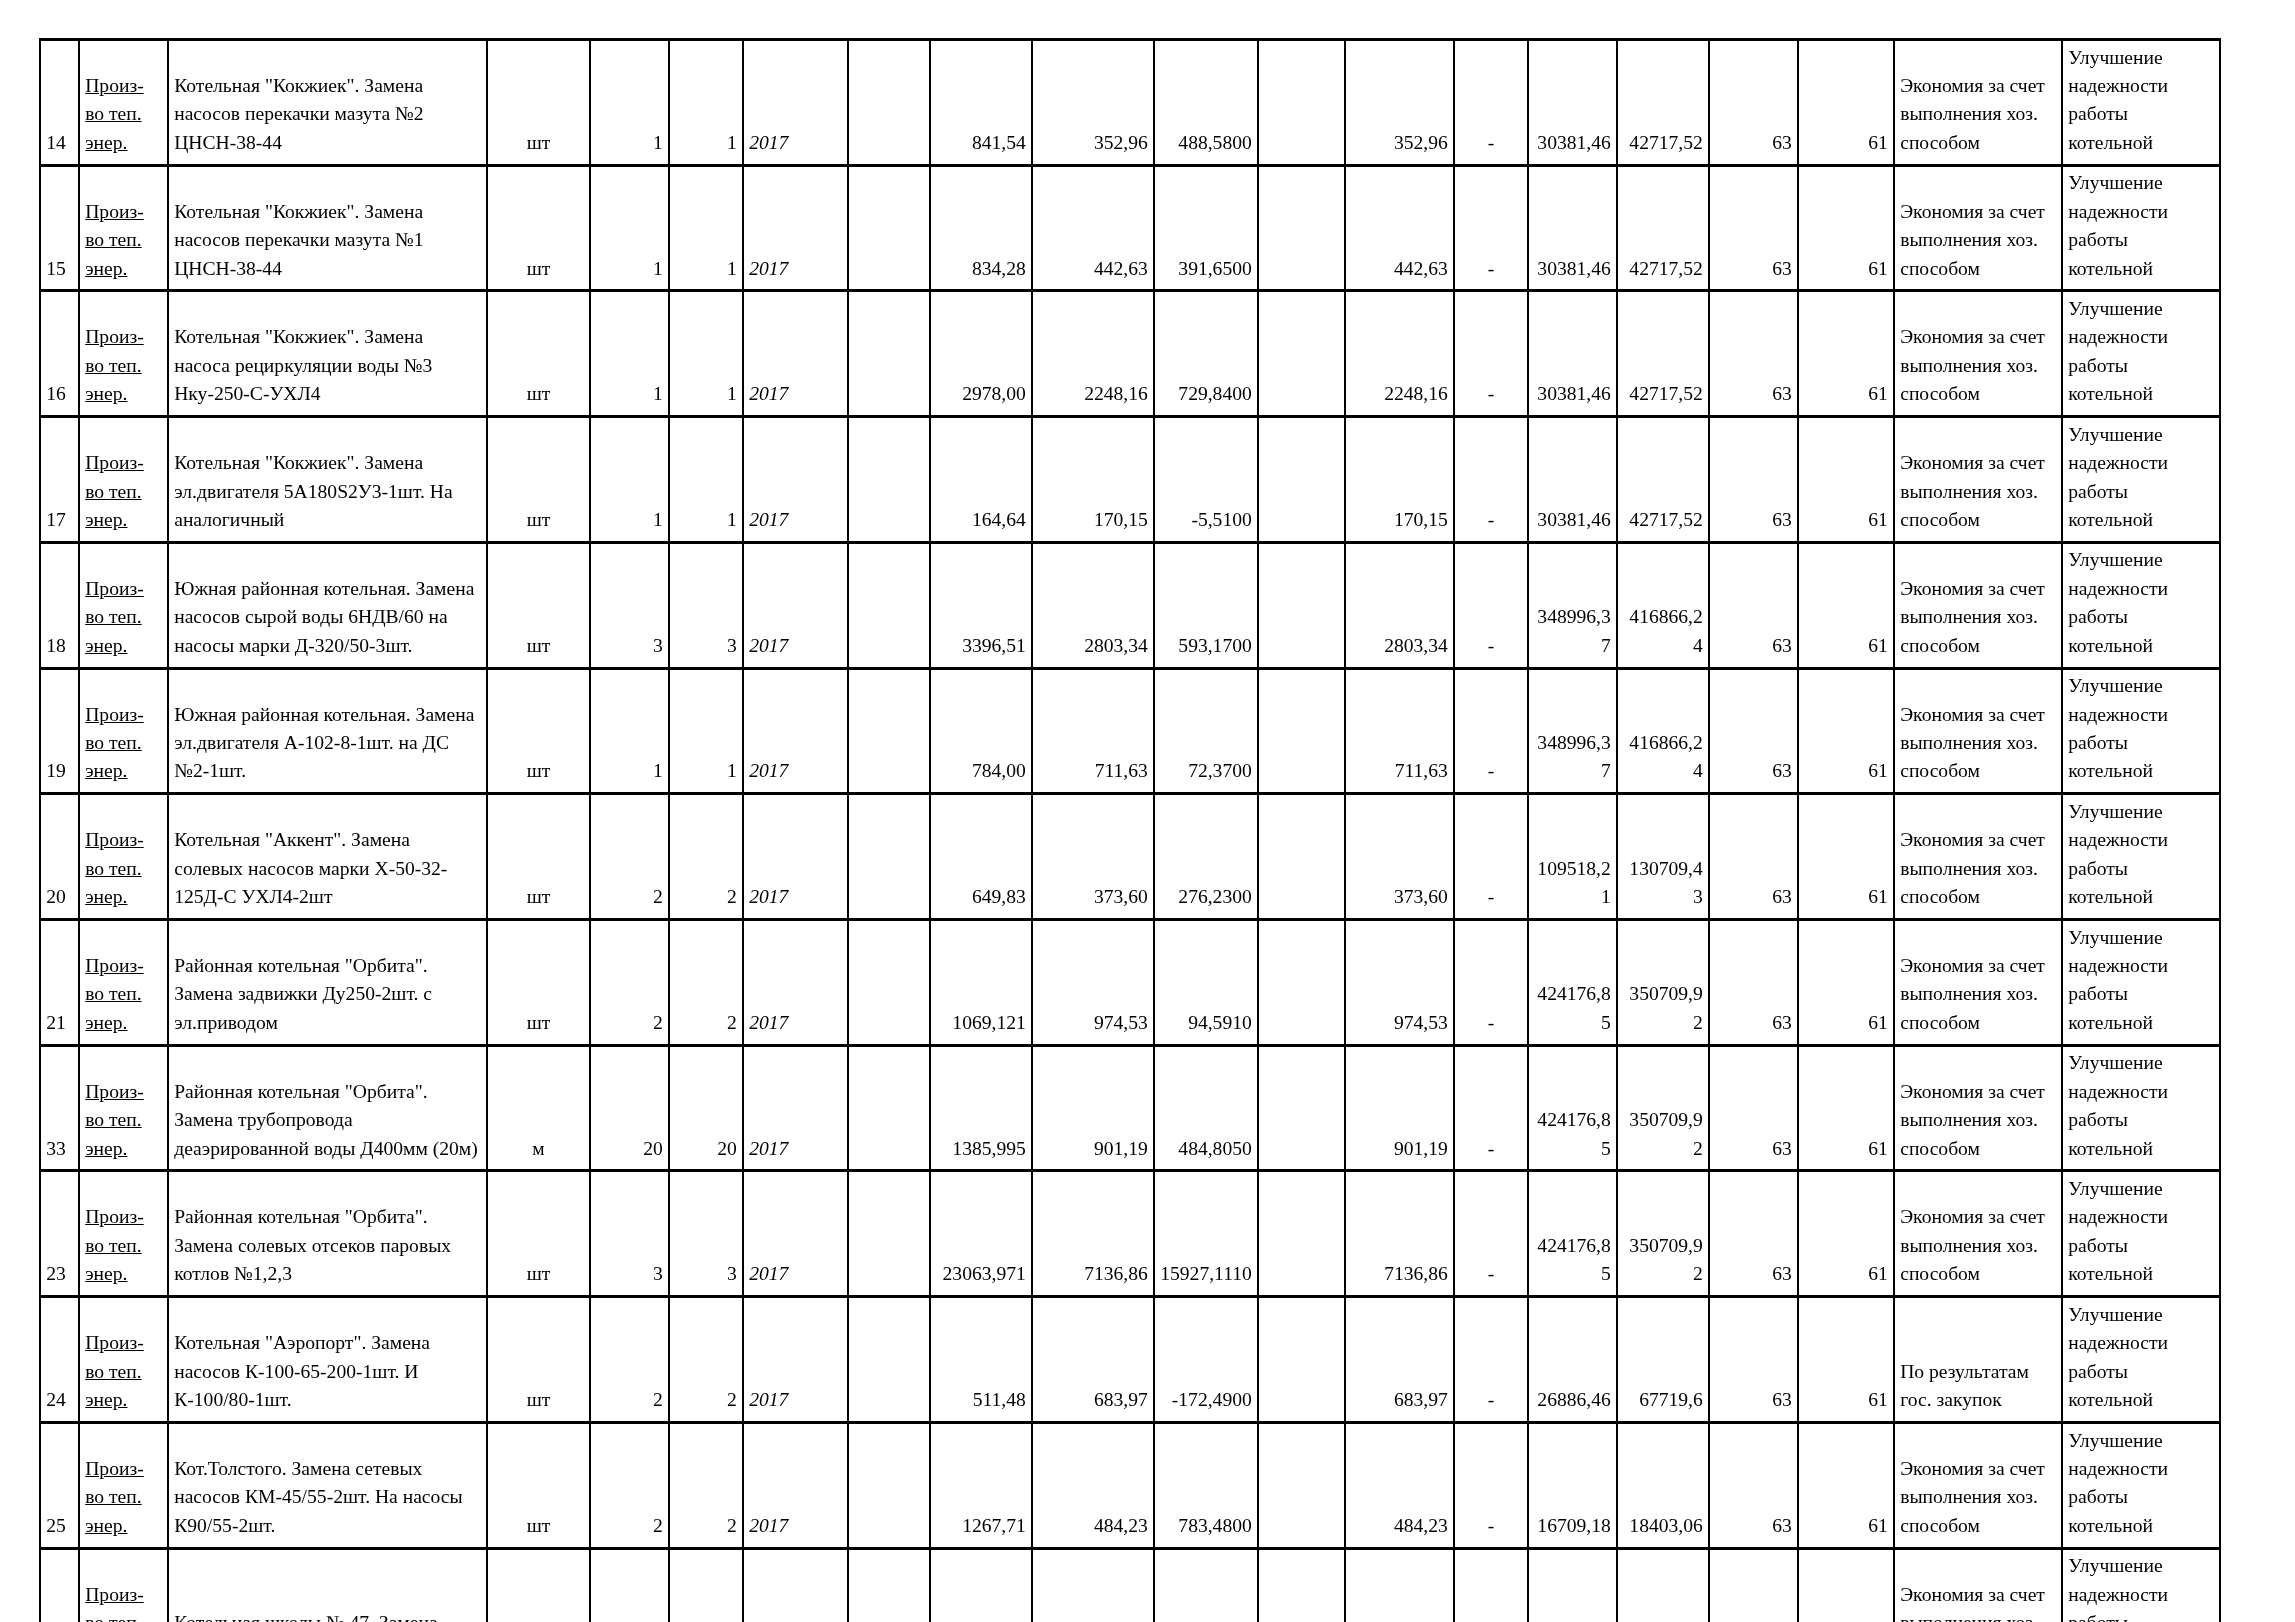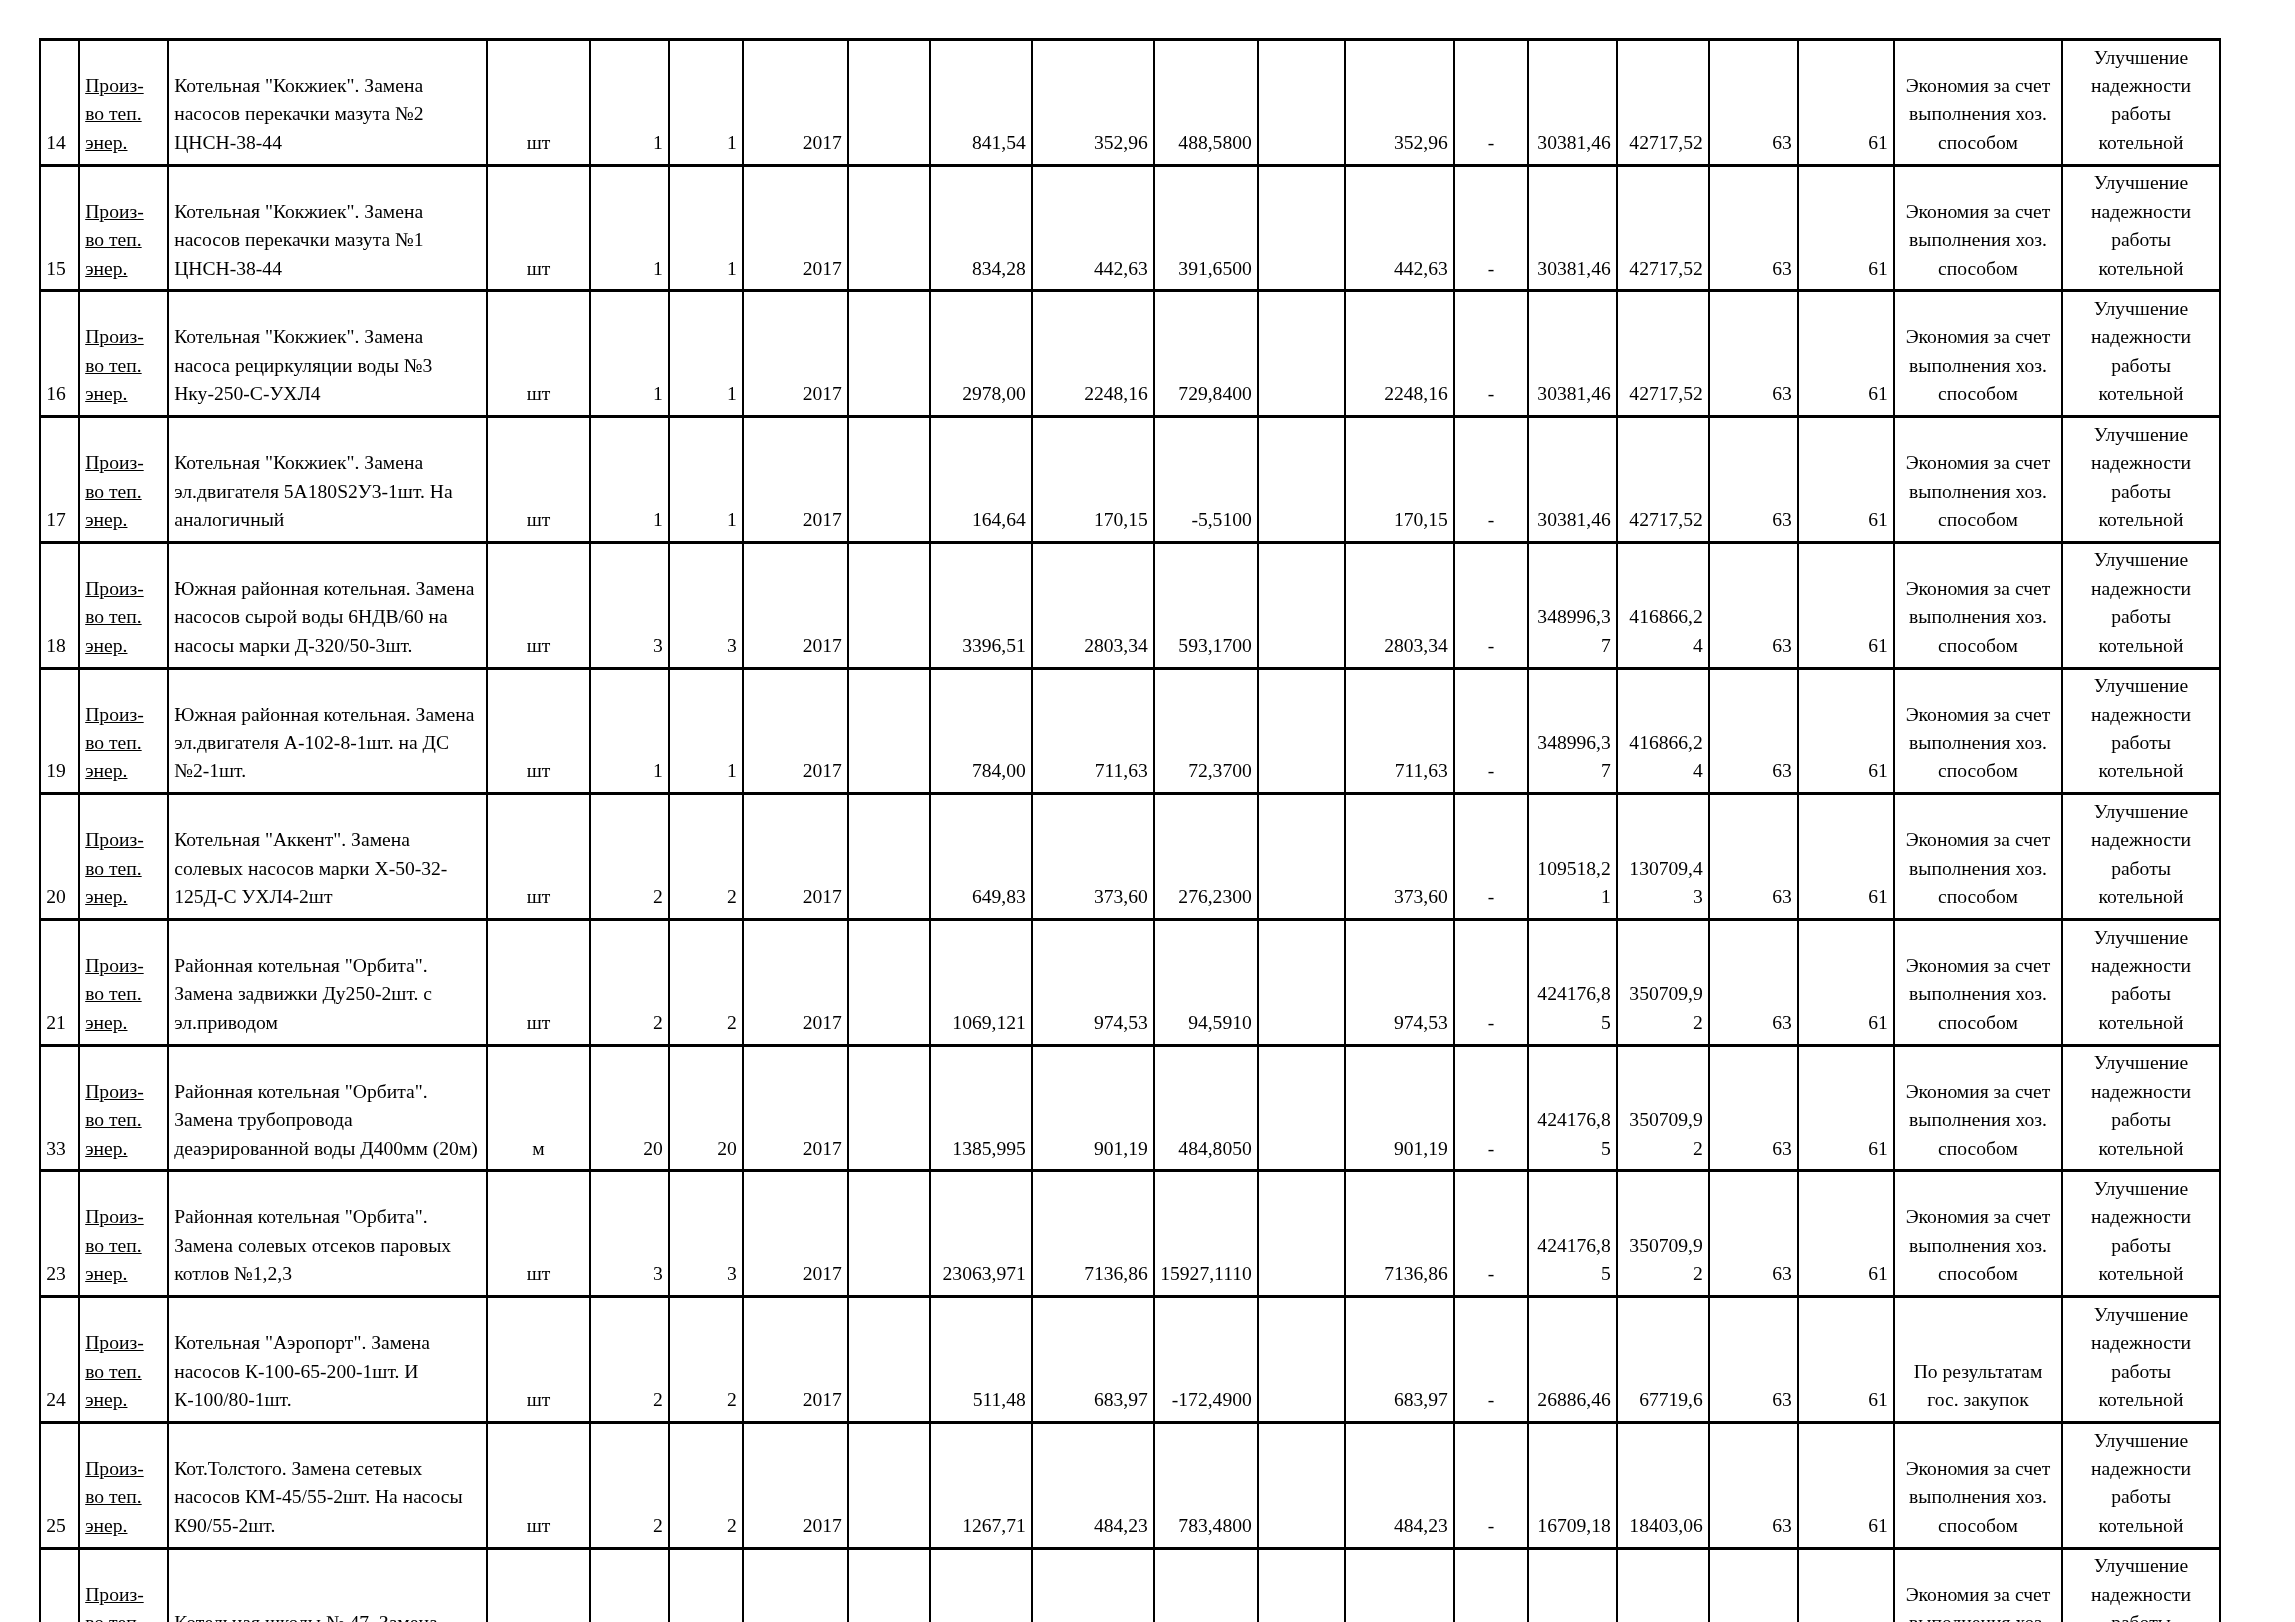--- a/index.html
+++ b/index.html
@@ -37,27 +37,26 @@
   }
   table.maint tr { height: 79px; }
   
   table.maint tr:nth-child(5), table.maint tr:nth-child(9) { height: 99px; }
 
   td.col-id       { padding-right: 3.3px; }
   td.col-category { vertical-align: middle; text-align: left; padding-left: 6.5px; padding-right: 3.9px; text-decoration: underline; }
   td.col-desc     { vertical-align: middle; text-align: left; padding-left: 7.9px; padding-right: 6.5px; }
   td.col-unit     { text-align: center; }
   td.col-qty1, td.col-qty2 { text-align: right; padding-right: 9.2px; }
-  td.col-year     { text-align: right; }
+  td.col-year     { text-align: left; font-style: italic; }
   td.col-num1, td.col-num2, td.col-num3,
   td.col-num4, td.col-num5, td.col-num6 { text-align: right; padding-right: 9.2px; }
   td.col-dash     { text-align: center; }
   td.col-pct1, td.col-pct2 { text-align: right; }
   td.col-note1, td.col-note2 {
-    text-align: center;
     font-size: 19px;
     line-height: 1.5;
     padding-left: 3.3px;
     padding-right: 3.3px;
     padding-bottom: 5.2px;
   }
 </style>
 </head>
 <body>
 

